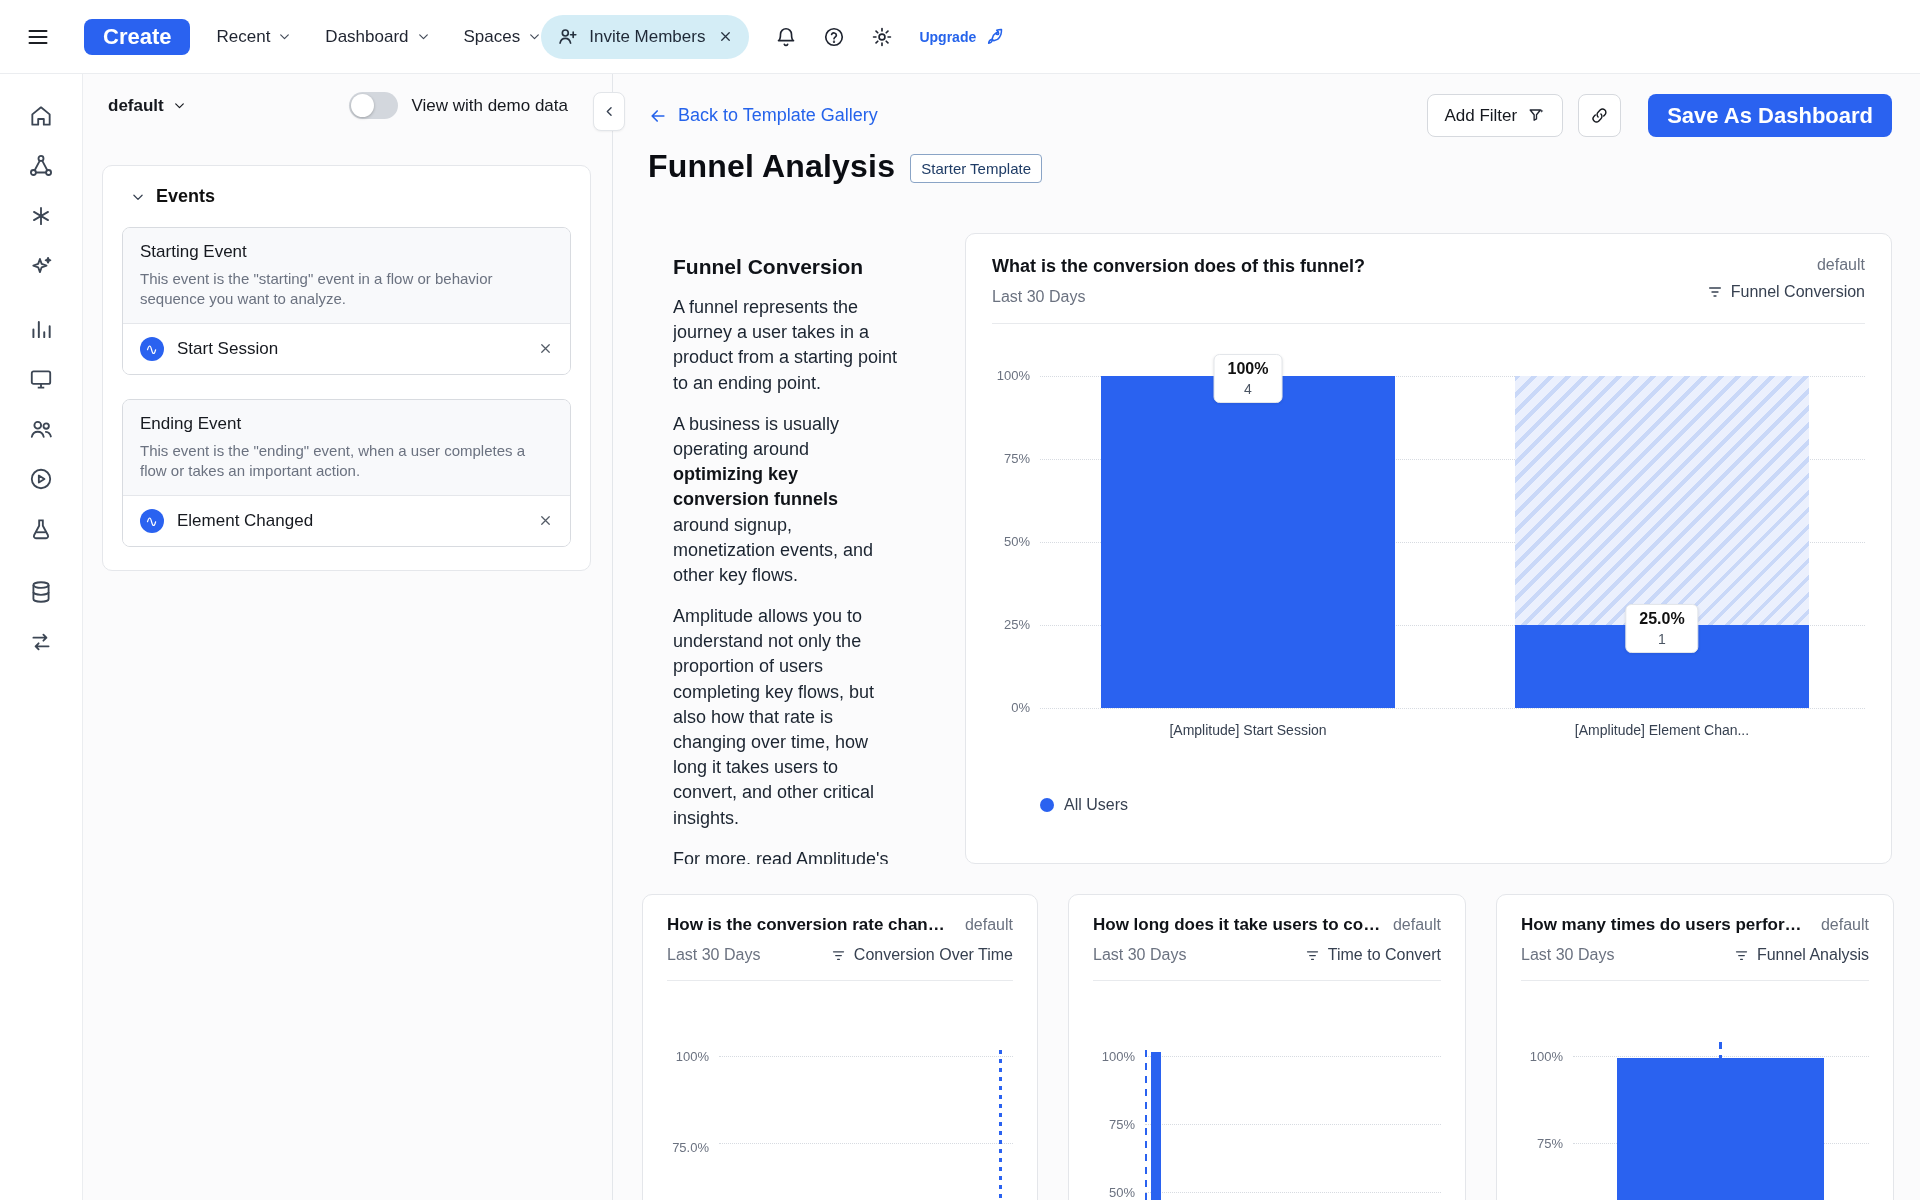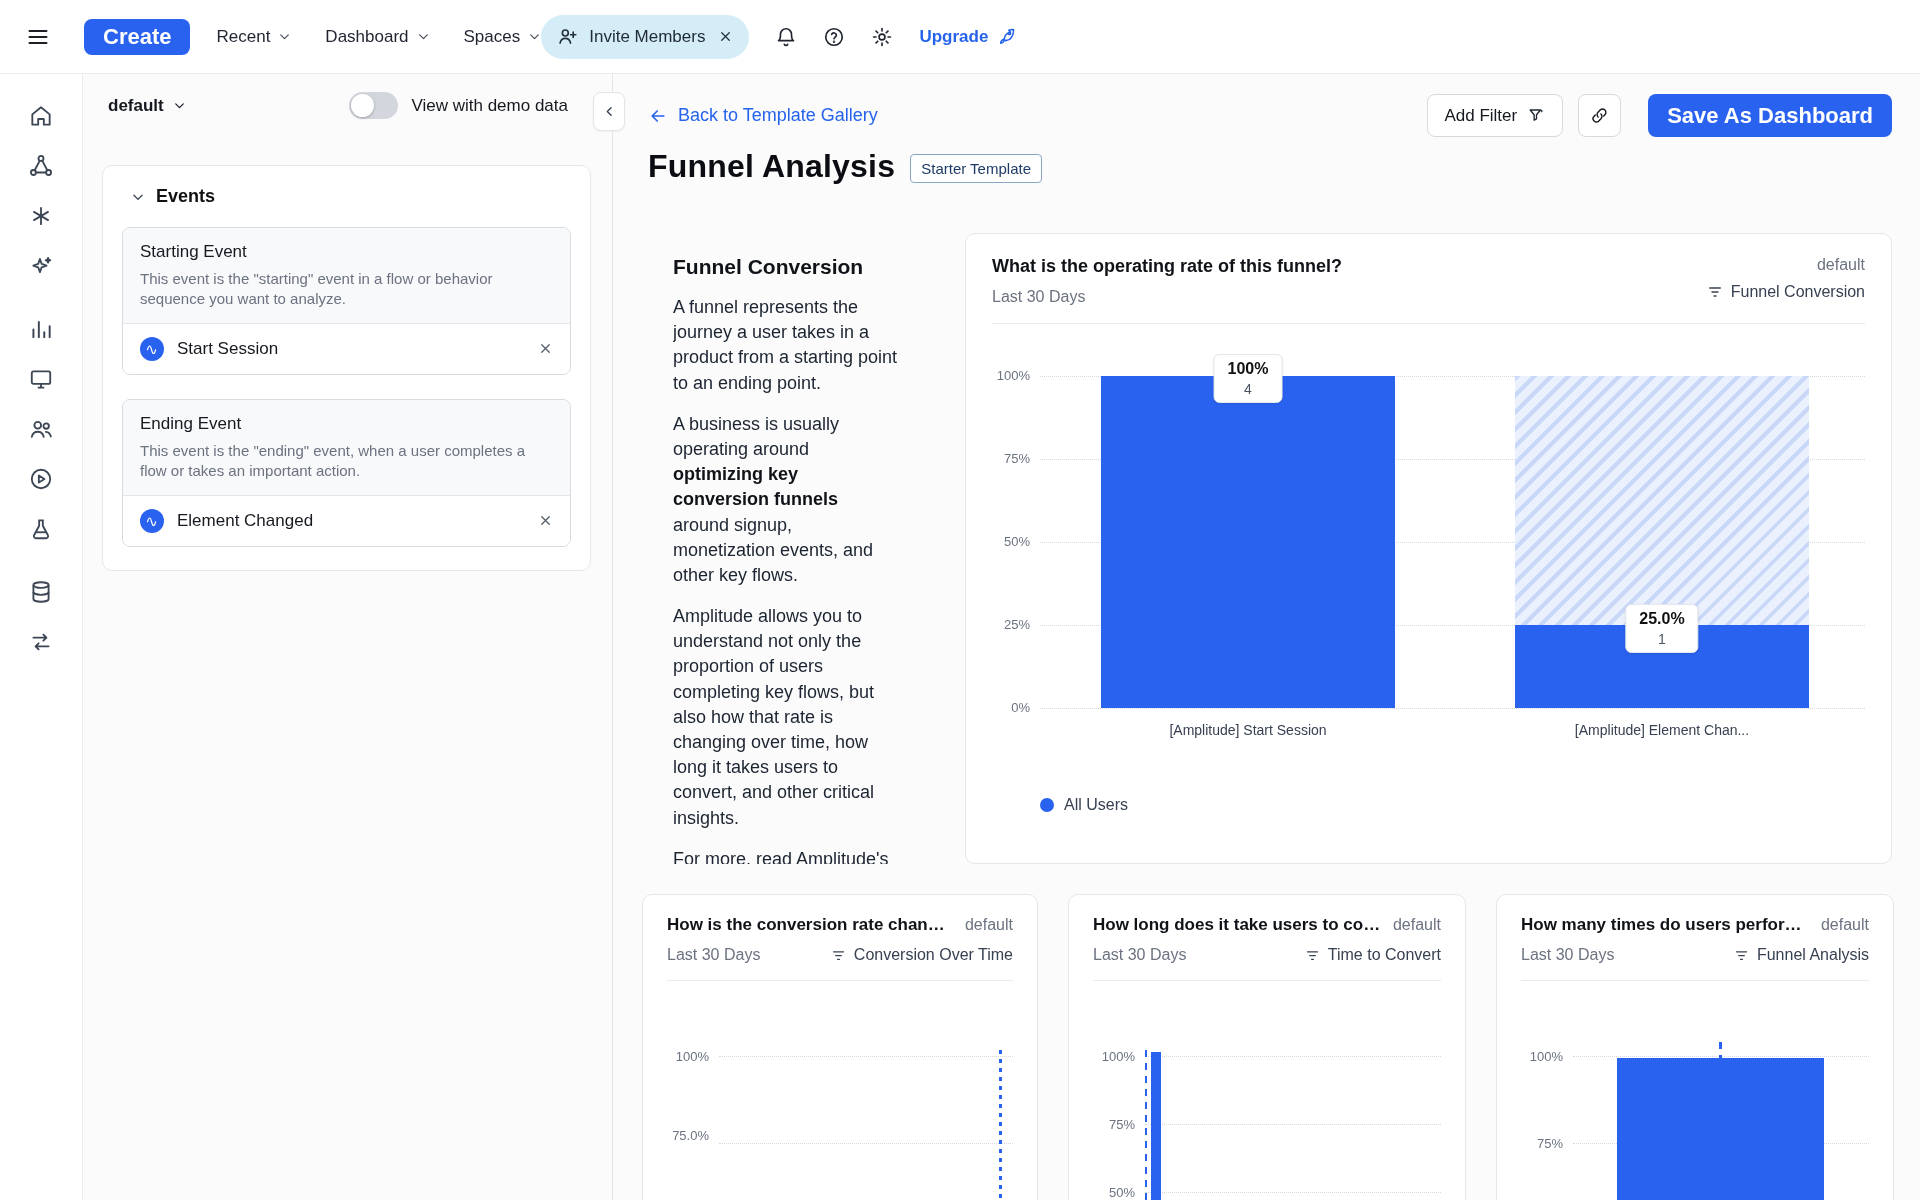--- a/index.html
+++ b/index.html
@@ -32,21 +32,21 @@
   .search{width:456px;height:48px;background:#f2f3f5;border-radius:9px;display:flex;
     align-items:center;padding:0 16px;gap:10px;}
   .search input{flex:1;border:none;background:transparent;outline:none;font-size:17px;color:#1f2430;}
   .search input::placeholder{color:#6f7683;}
   .shortcut{font-size:15px;color:#6f7683;white-space:nowrap;}
   .nav-right{display:flex;align-items:center;gap:26px;}
   .invite-pill{display:flex;align-items:center;gap:11px;background:var(--invite-bg);
     height:44px;border-radius:22px;padding:0 16px;font-size:17px;color:#1f2937;}
   .invite-pill .x{margin-left:2px;color:#26313f;}
   .icon-plain{color:#1f2430;}
-  .upgrade{display:flex;align-items:center;gap:8px;color:var(--link);font-size:17px;
+  .upgrade{display:flex;align-items:center;gap:8px;color:var(--link);font-size:14px;
     font-weight:600;cursor:pointer;text-decoration:none;}
 
   
   .shell{display:flex;height:1126px;}
 
   
   .rail{width:83px;background:#fff;border-right:1px solid #ebedf0;display:flex;
     flex-direction:column;align-items:center;padding-top:29px;}
   .rail-btn{width:26px;height:26px;color:#3c4654;margin-bottom:24px;}
   .gap-top{margin-top:13px;}
@@ -411,21 +411,21 @@
         <h2>Funnel Conversion</h2>
         <p>A funnel represents the journey a user takes in a product from a starting point to an ending point.</p>
         <p><span>A business is usually operating around </span><strong>optimizing key conversion funnels</strong><span> around signup, monetization events, and other key flows.</span></p>
         <p>Amplitude allows you to understand not only the proportion of users completing key flows, but also how that rate is changing over time, how long it takes users to convert, and other critical insights.</p>
         <p>For more, read Amplitude's</p>
       </div>
 
       <section class="card funnel-card">
         <div class="card-header">
           <div>
-            <h3 class="card-title">What is the operating rate of this funnel?</h3>
+            <h3 class="card-title">What is the conversion does of this funnel?</h3>
             <div class="card-range">Last 30 Days</div>
           </div>
           <div class="hright">
             <div class="card-scope">default</div>
             <div class="type-row">
               <span>
                   <svg width="16" height="16" viewBox="0 0 24 24" stroke="currentColor" stroke-width="2" stroke-linecap="round" fill="none">
                     <path d="M4 6h16M7.5 12h9M10.5 18h3"></path>
                   </svg>
                 </span>
@@ -487,21 +487,21 @@
                 </svg>
               </span>
             <span>Conversion Over Time</span>
           </span>
         </div>
         <div class="mini-divider"></div>
         <div class="mini-plot">
           <div class="gridline" style="top:0"></div>
           <div class="gridline" style="top:87px"></div>
           <span class="mini-ytick" style="top:-7px">100%</span>
-          <span class="mini-ytick" style="top:72px">75.0%</span>
+          <span class="mini-ytick" style="top:84px">75.0%</span>
           <div class="vline-dotted" style="left:280px;top:-6px;height:260px;"></div>
         </div>
       </section>
 
       <section class="card mini-card">
         <div class="mini-head1">
           <span class="mini-title">How long does it take users to conv...</span>
           <span class="mini-scope">default</span>
         </div>
         <div class="mini-head2">

